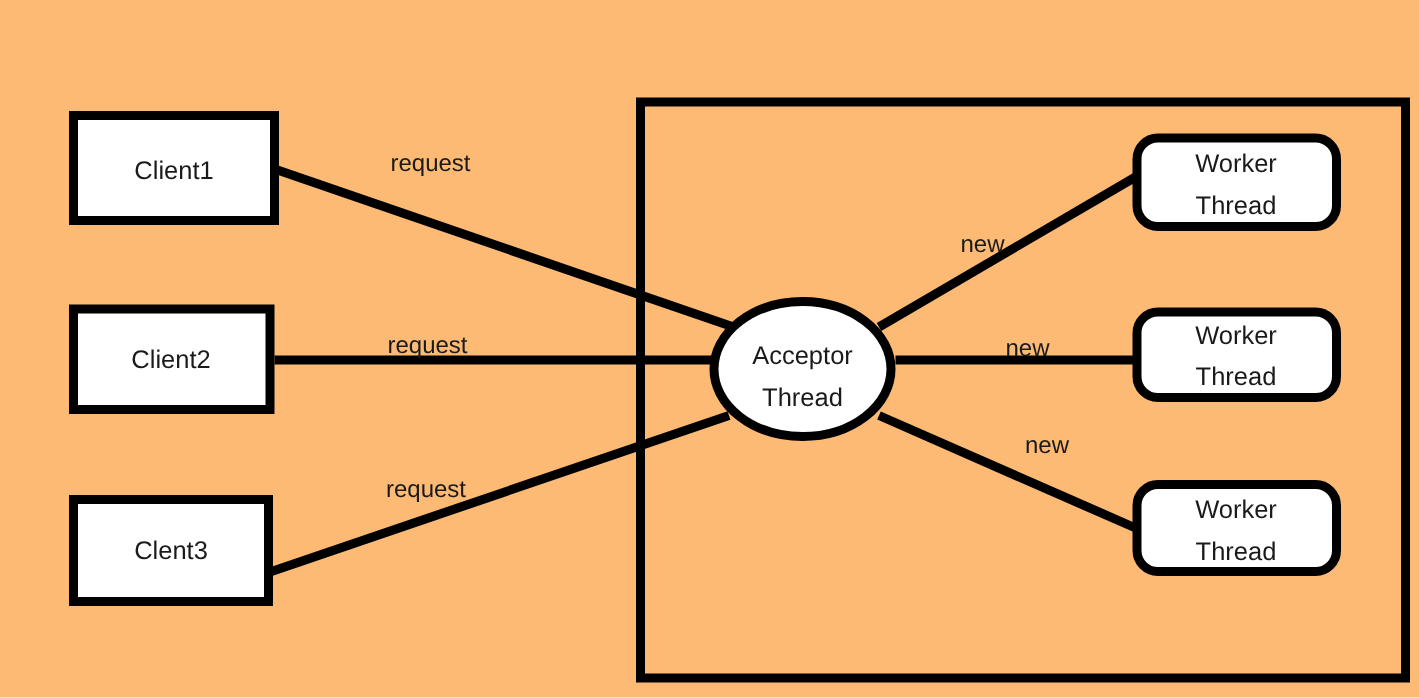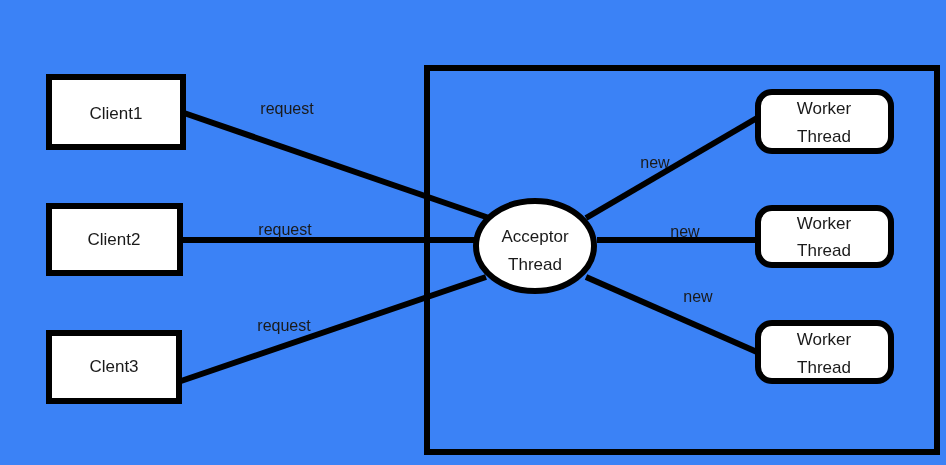--- a/index.html
+++ b/index.html
@@ -5,21 +5,21 @@
 <style>
   html, body {
     margin: 0;
     padding: 0;
     background: #ffffff;
   }
   #canvas {
     position: relative;
     width: 946px;
     height: 465px;
-    background: #3b82f6;
+    background: #fdba74;
     overflow: hidden;
     font-family: "Liberation Sans", sans-serif;
   }
   #diagram-svg {
     position: absolute;
     left: 0;
     top: 0;
     width: 946px;
     height: 465px;
   }

